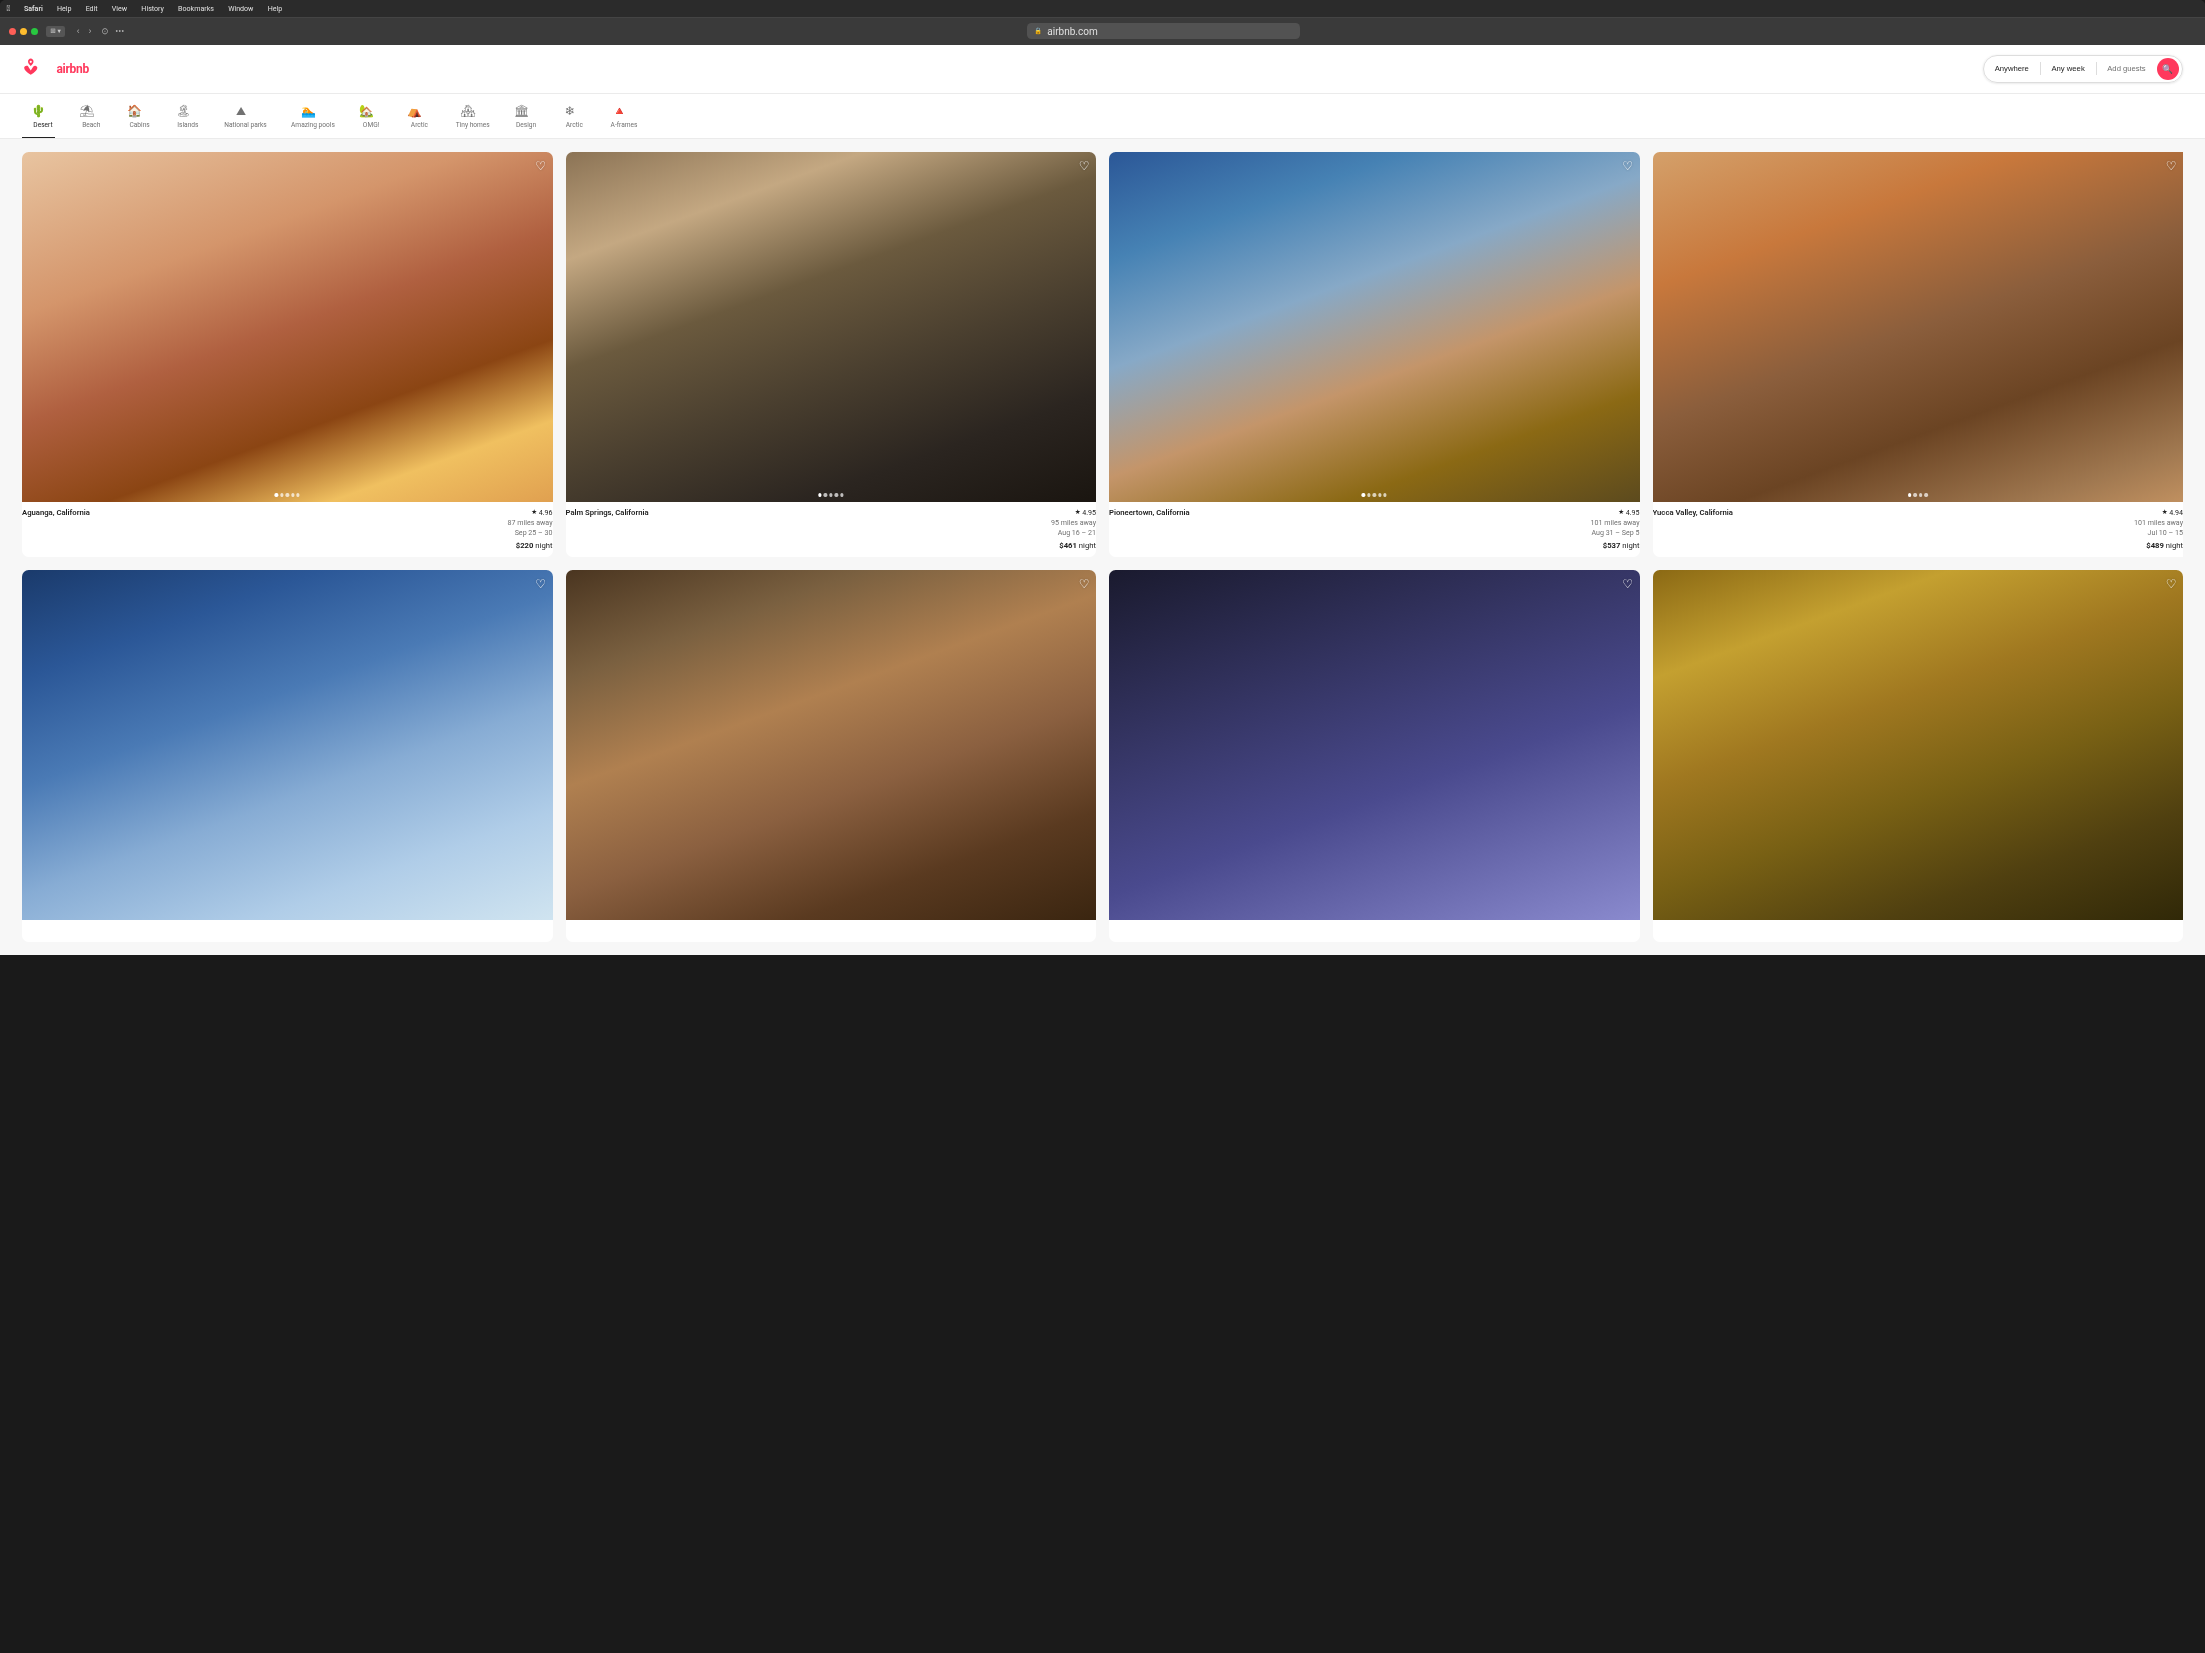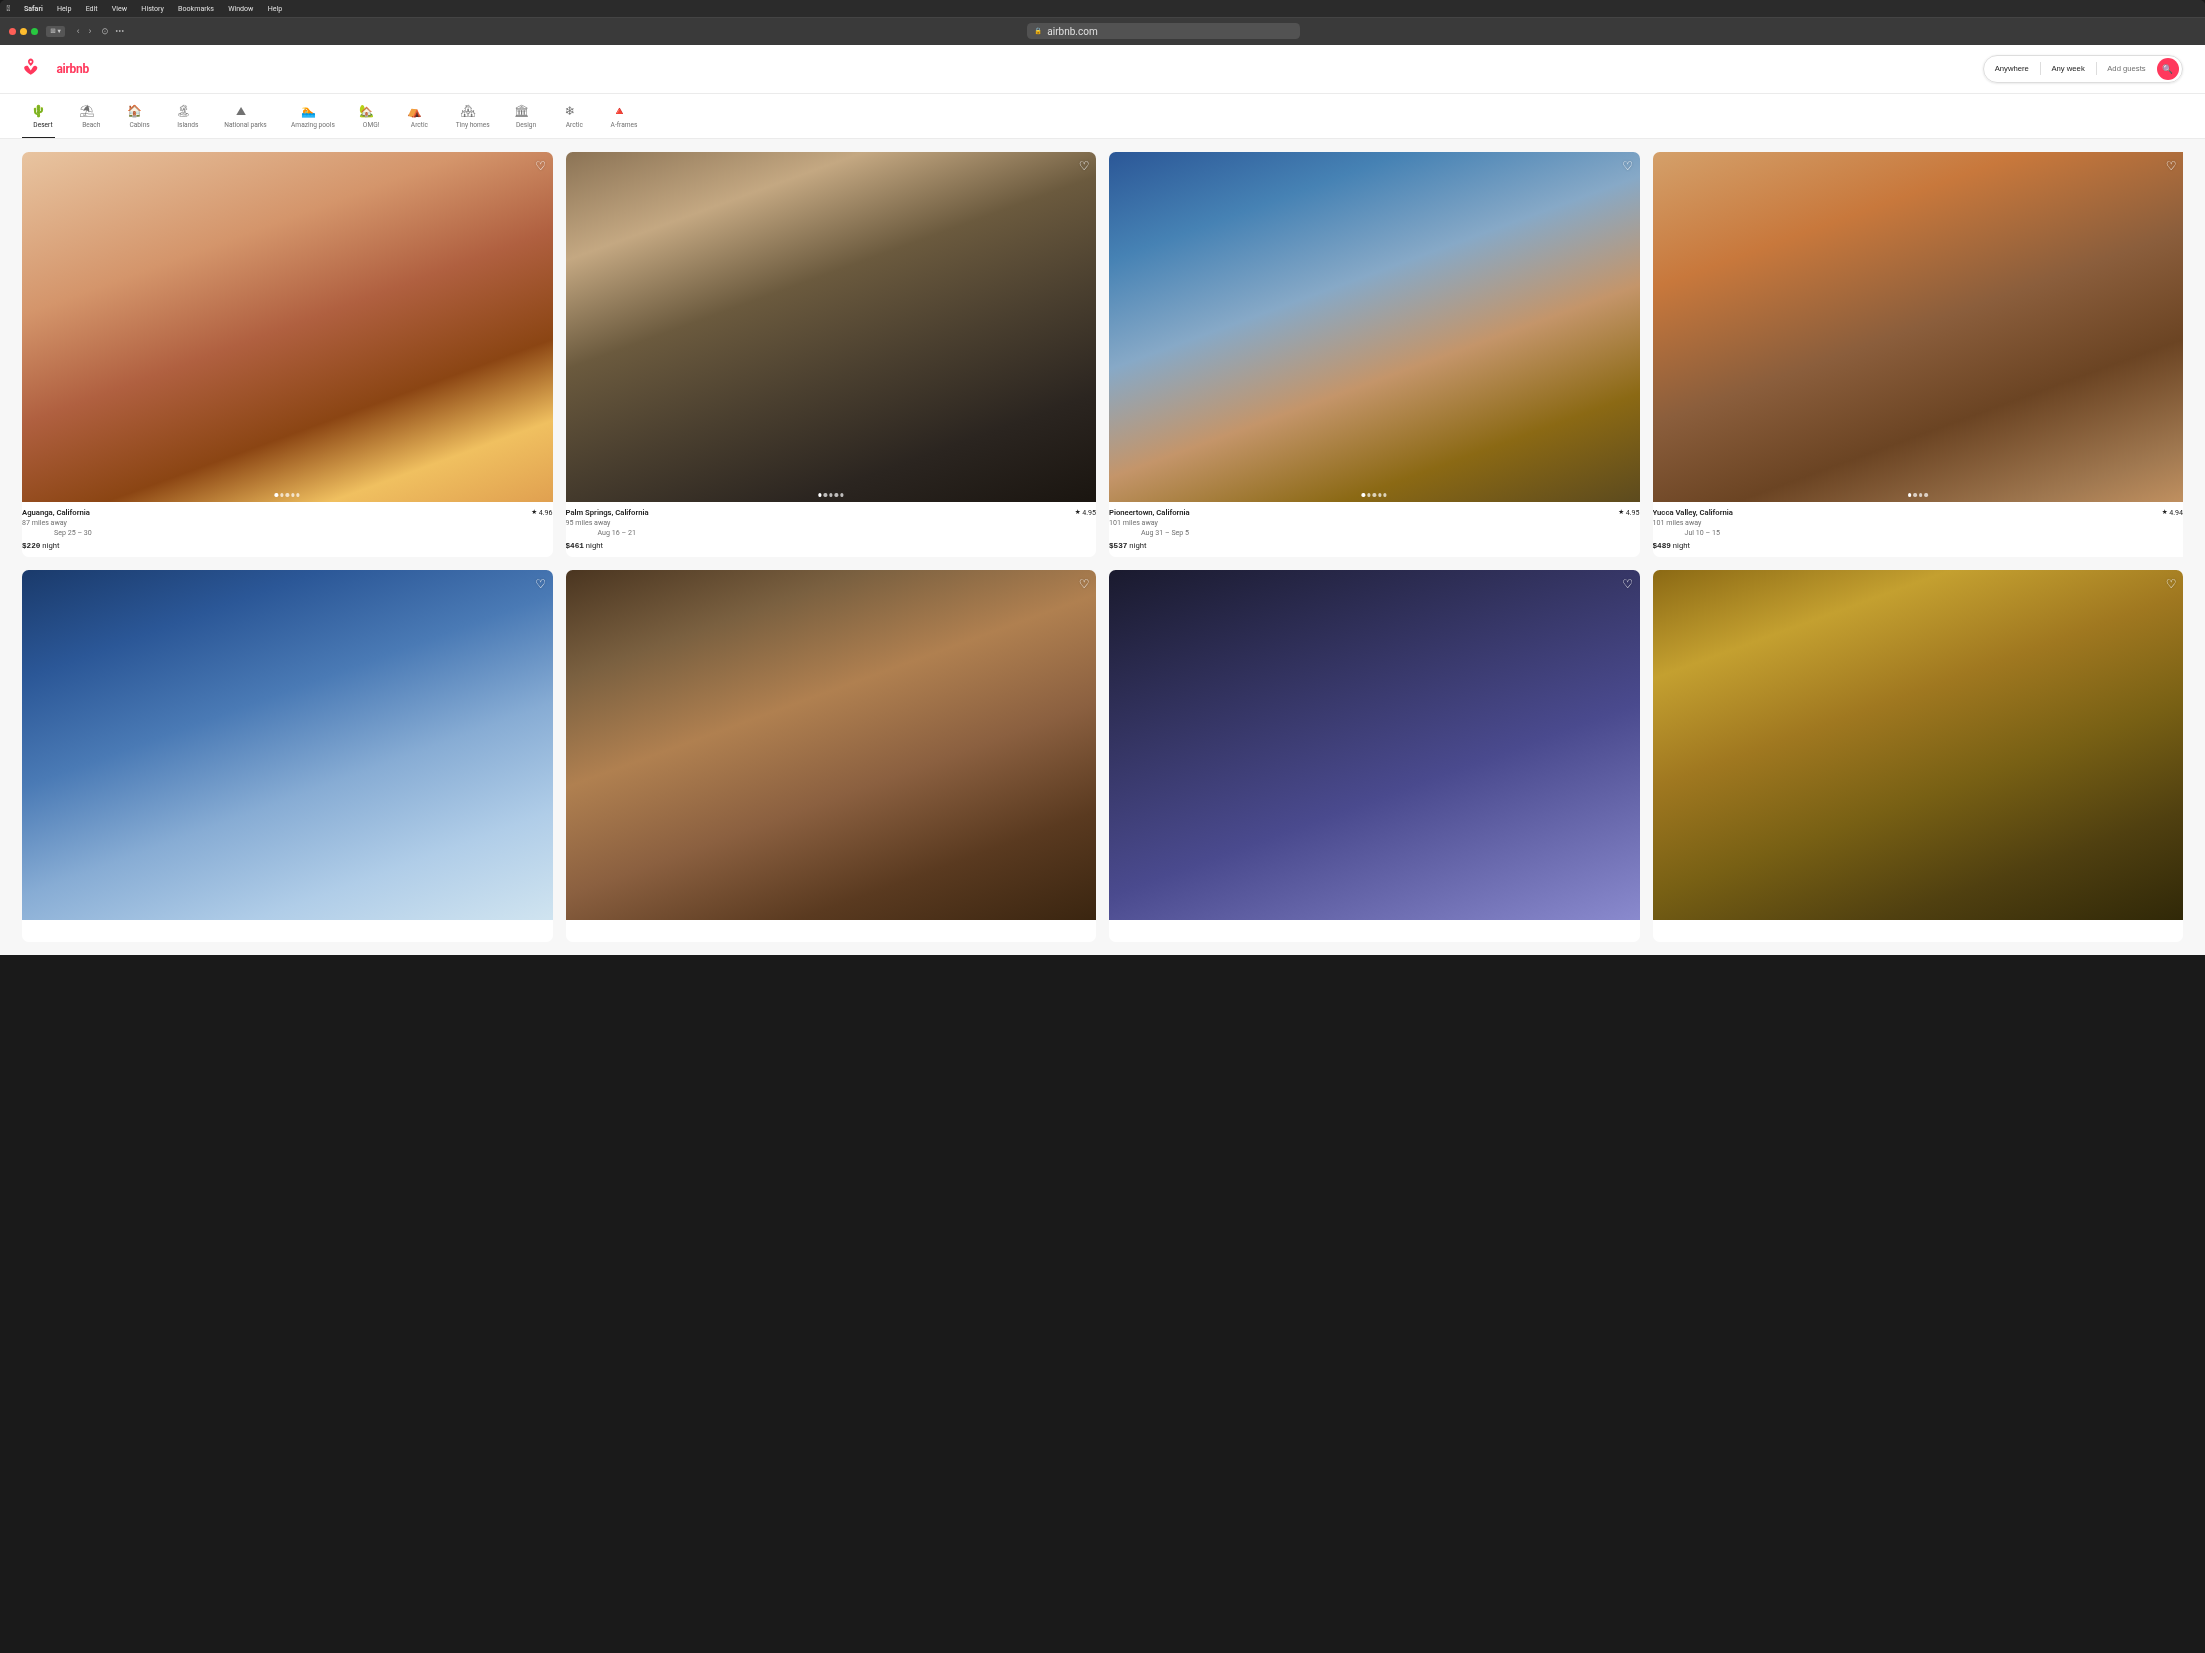--- a/index.html
+++ b/index.html
@@ -318,20 +318,21 @@
     .dot {
       width: 3.3px;
       height: 3.3px;
       border-radius: 50%;
       background: rgba(255,255,255,0.7);
     }
     .dot.active { background: white; }
 
     .listing-info {
       padding: 5.5px 0 7.7px;
+      text-align: right;
     }
 
     .listing-title-row {
       display: flex;
       justify-content: space-between;
       align-items: flex-start;
       margin-bottom: 1.6px;
     }
 
     .listing-location {
@@ -363,21 +364,20 @@
       padding-left: 32px;
     }
 
     .listing-price {
       font-size: 7.7px;
       color: #222;
     }
 
     .listing-price strong {
       font-weight: 700;
-      font-family: Liberation Mono, monospace;
     }
 
     
     .listing-card.partial {
       border-radius: 6.6px 0 0 6.6px;
     }
   </style>
 </head>
 <body>
 

